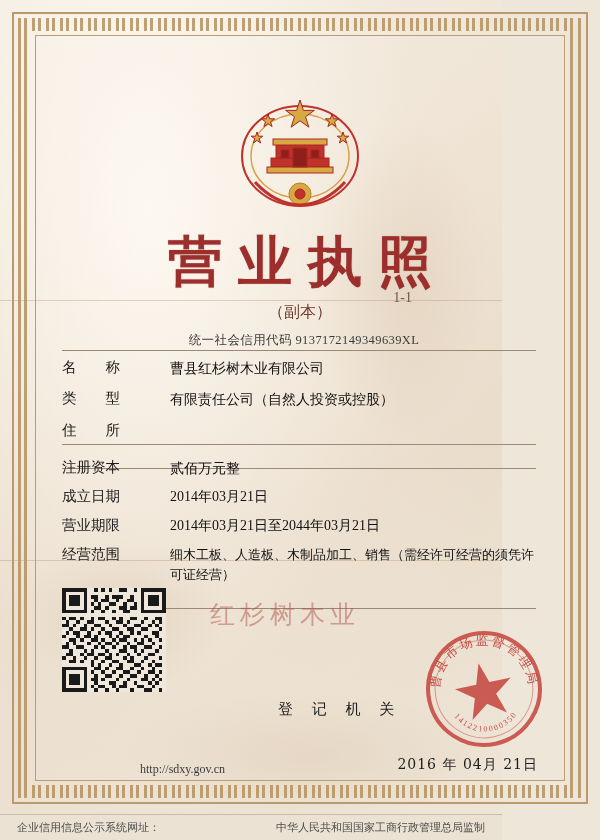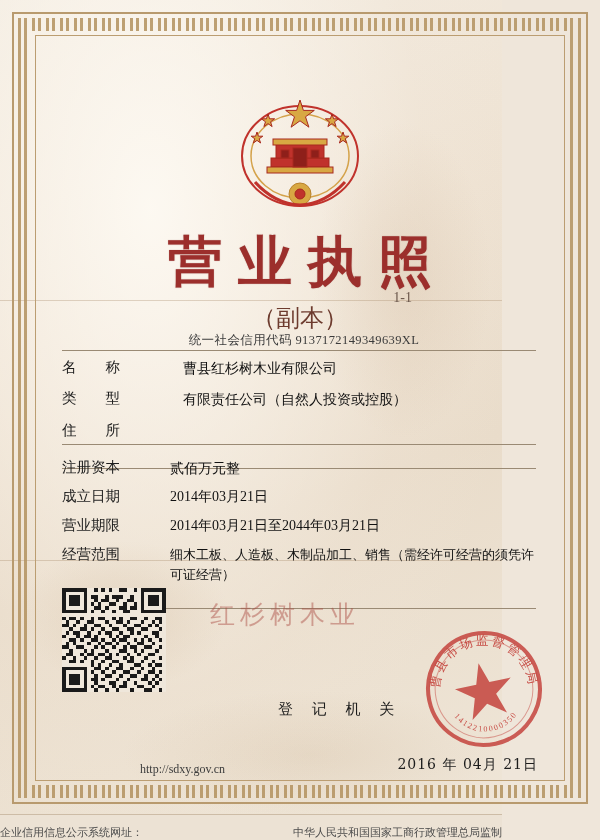--- a/index.html
+++ b/index.html
@@ -100,21 +100,21 @@
     text-indent: 16px;
     color: #9c2f2c;
     text-shadow: 0 0 1px rgba(120,30,28,.5);
   }
   .sub-title {
     position: absolute;
     left: 0; right: 0;
     top: 262px;
     text-align: center;
     font-family: "DejaVu Serif", serif;
-    font-size: 24px;
+    font-size: 16px;
     color: #6d3b2e;
   }
   .serial-no {
     position: absolute;
     right: 148px;
     top: 250px;
     font-size: 14px;
     color: #6a564a;
     font-family: "Liberation Serif", serif;
     text-align: center;
@@ -146,21 +146,21 @@
     position: absolute;
     left: 62px;
     top: 316px;
     width: 474px;
   }
   .row {
     display: flex;
     align-items: flex-start;
     margin-bottom: 6px;
   }
-  .row.gap-a { margin-bottom: 11px; gap: 13px; }
+  .row.gap-a { margin-bottom: 11px; }
   .row.gap-b { margin-bottom: 9px; }
   .label {
     width: 108px;
     flex: 0 0 108px;
     font-size: 14.5px;
     color: #1d1d1d;
     font-family: "DejaVu Serif", serif;
     letter-spacing: 0px;
   }
   .value {
@@ -235,23 +235,23 @@
     opacity: .85;
   }
 
   
   .footer {
     position: absolute;
     left: 0; right: 0;
     bottom: 0;
     height: 26px;
     display: flex;
-    align-items: flex-end;
+    align-items: center;
     justify-content: space-between;
-    padding: 0 0;
+    padding: 0 17px;
     box-sizing: border-box;
     background: #ece2d4;
     border-top: 1px solid #cdbca6;
     font-size: 11px;
     color: #4a4a4a;
     font-family: "DejaVu Serif", serif;
     gap: 36px;
   }
 </style>
 </head>

